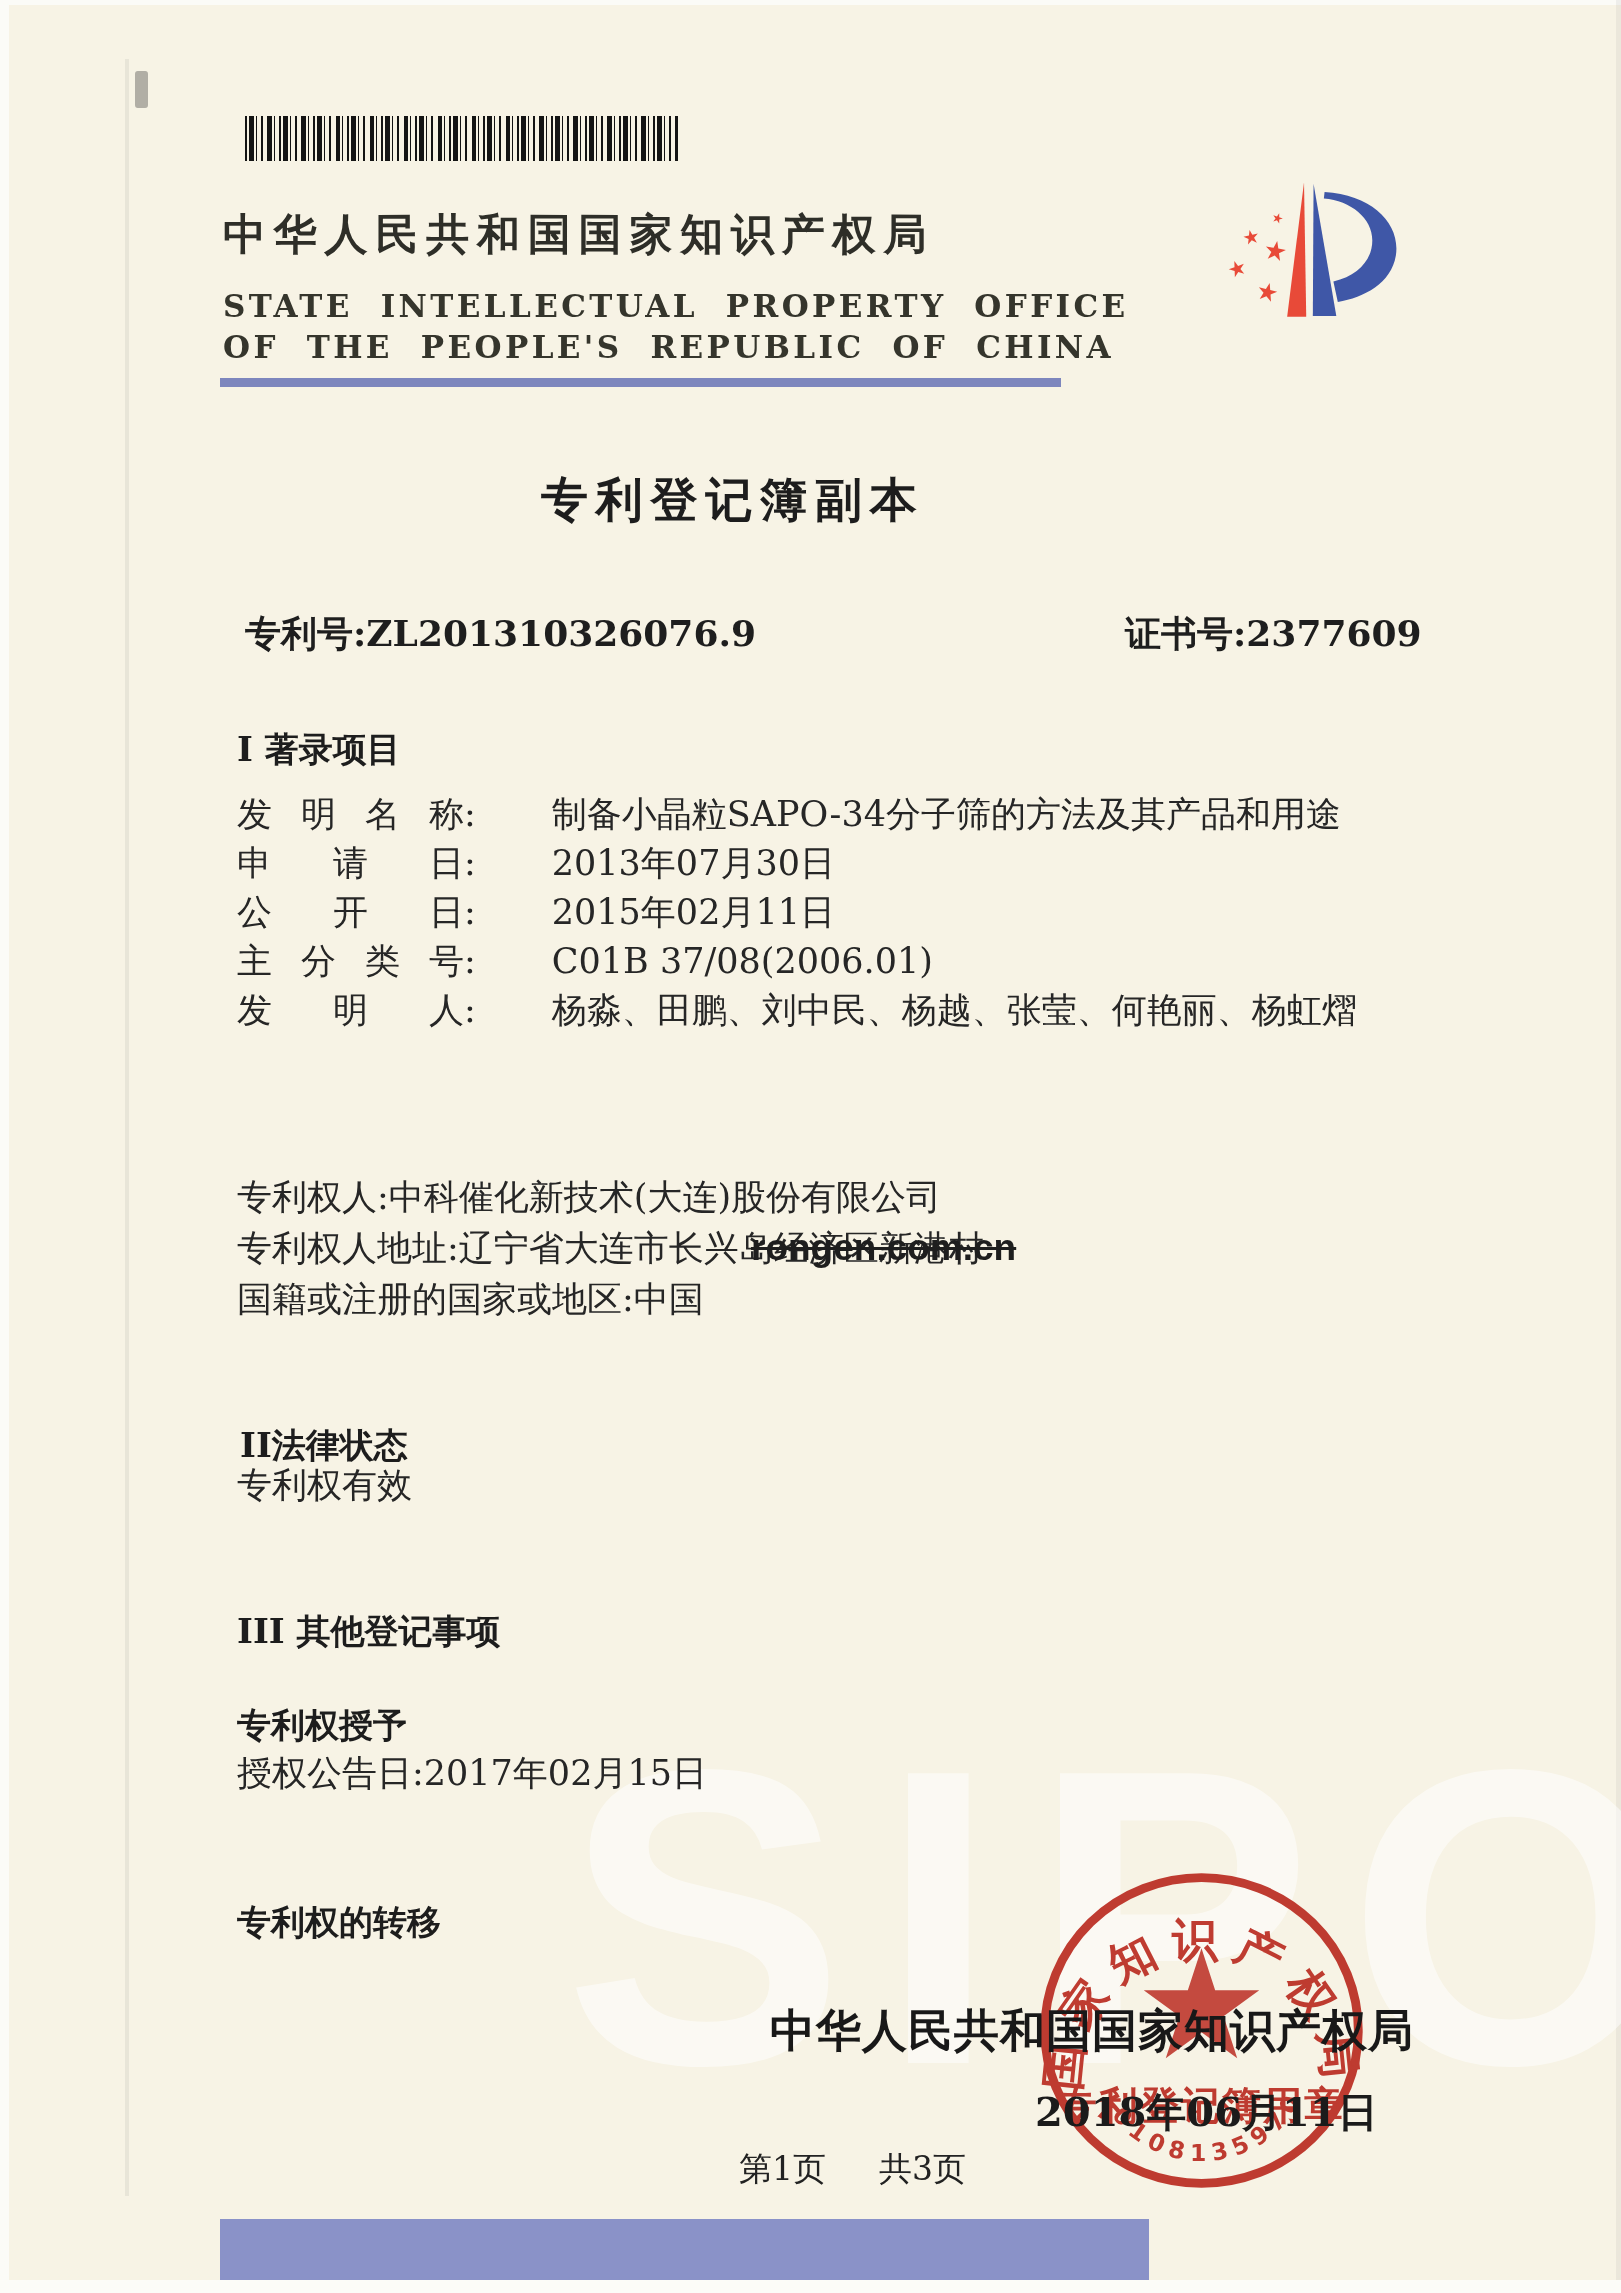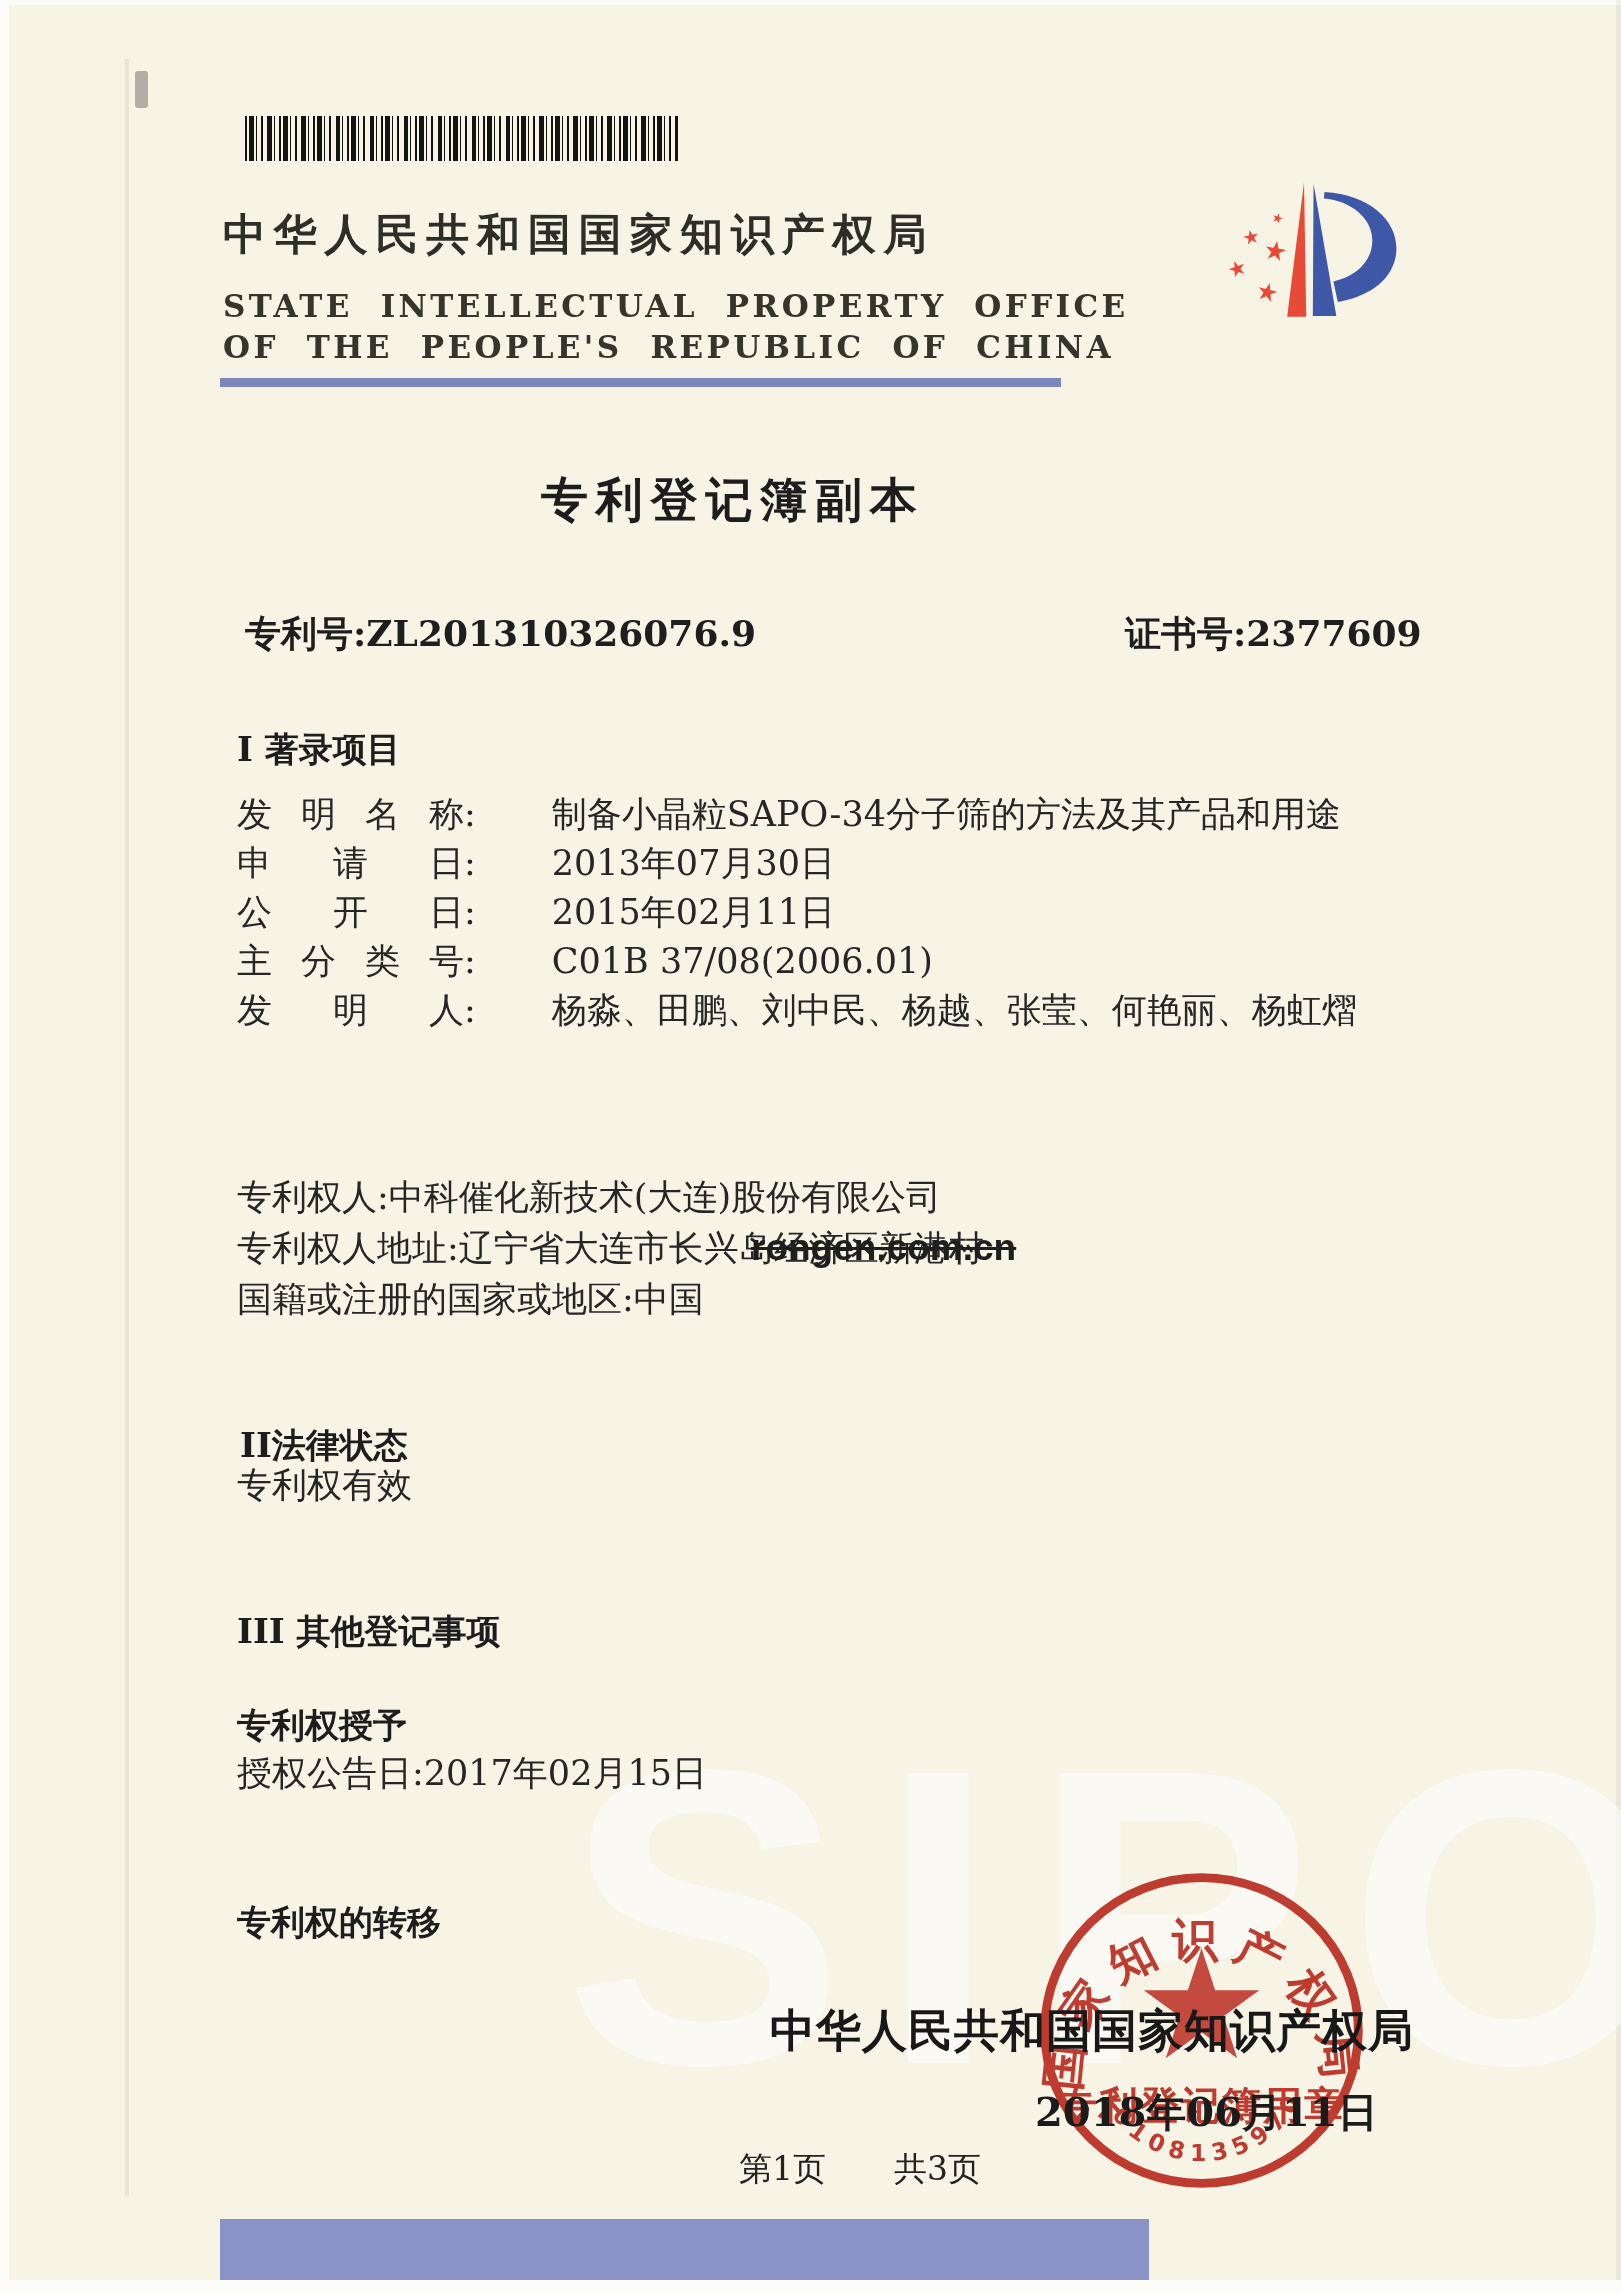--- a/index.html
+++ b/index.html
@@ -68,21 +68,21 @@
   .other-head{left:237px;top:1609px;}
   .grant-head{left:237px;top:1703px;}
   .grant-line{left:237px;top:1750px;font-size:35px;z-index:3;white-space:nowrap;}
   .transfer-head{left:237px;top:1900px;}
 
   .seal{left:1019px;top:1862px;z-index:2;opacity:.95;}
 
   .issuer-org{left:770px;top:2001px;font-size:45px;font-weight:700;letter-spacing:1px;color:#181818;z-index:3;white-space:nowrap;}
   .issuer-date{left:1035px;top:2045px;font-size:40px;font-weight:600;color:#1b1b1b;z-index:3;white-space:nowrap;margin-top:40px;}
 
-  .footer-page{left:739px;top:2147px;font-size:33px;color:#222;z-index:3;display:flex;gap:68px;}
+  .footer-page{left:739px;top:2147px;font-size:33px;color:#222;z-index:3;display:flex;gap:53px;}
   .bottom-bar{left:220px;top:2219px;width:929px;height:61px;background:#8a92c8;z-index:2;}
   .bottom-white{left:0;top:2280px;width:1621px;height:13.7px;background:#fcfcf8;z-index:1;}
 </style>
 </head>
 <body>
 
 <div class="abs edge-left"></div>
 <div class="abs edge-top"></div>
 <div class="abs edge-right"></div>
 <div class="abs streak"></div>

